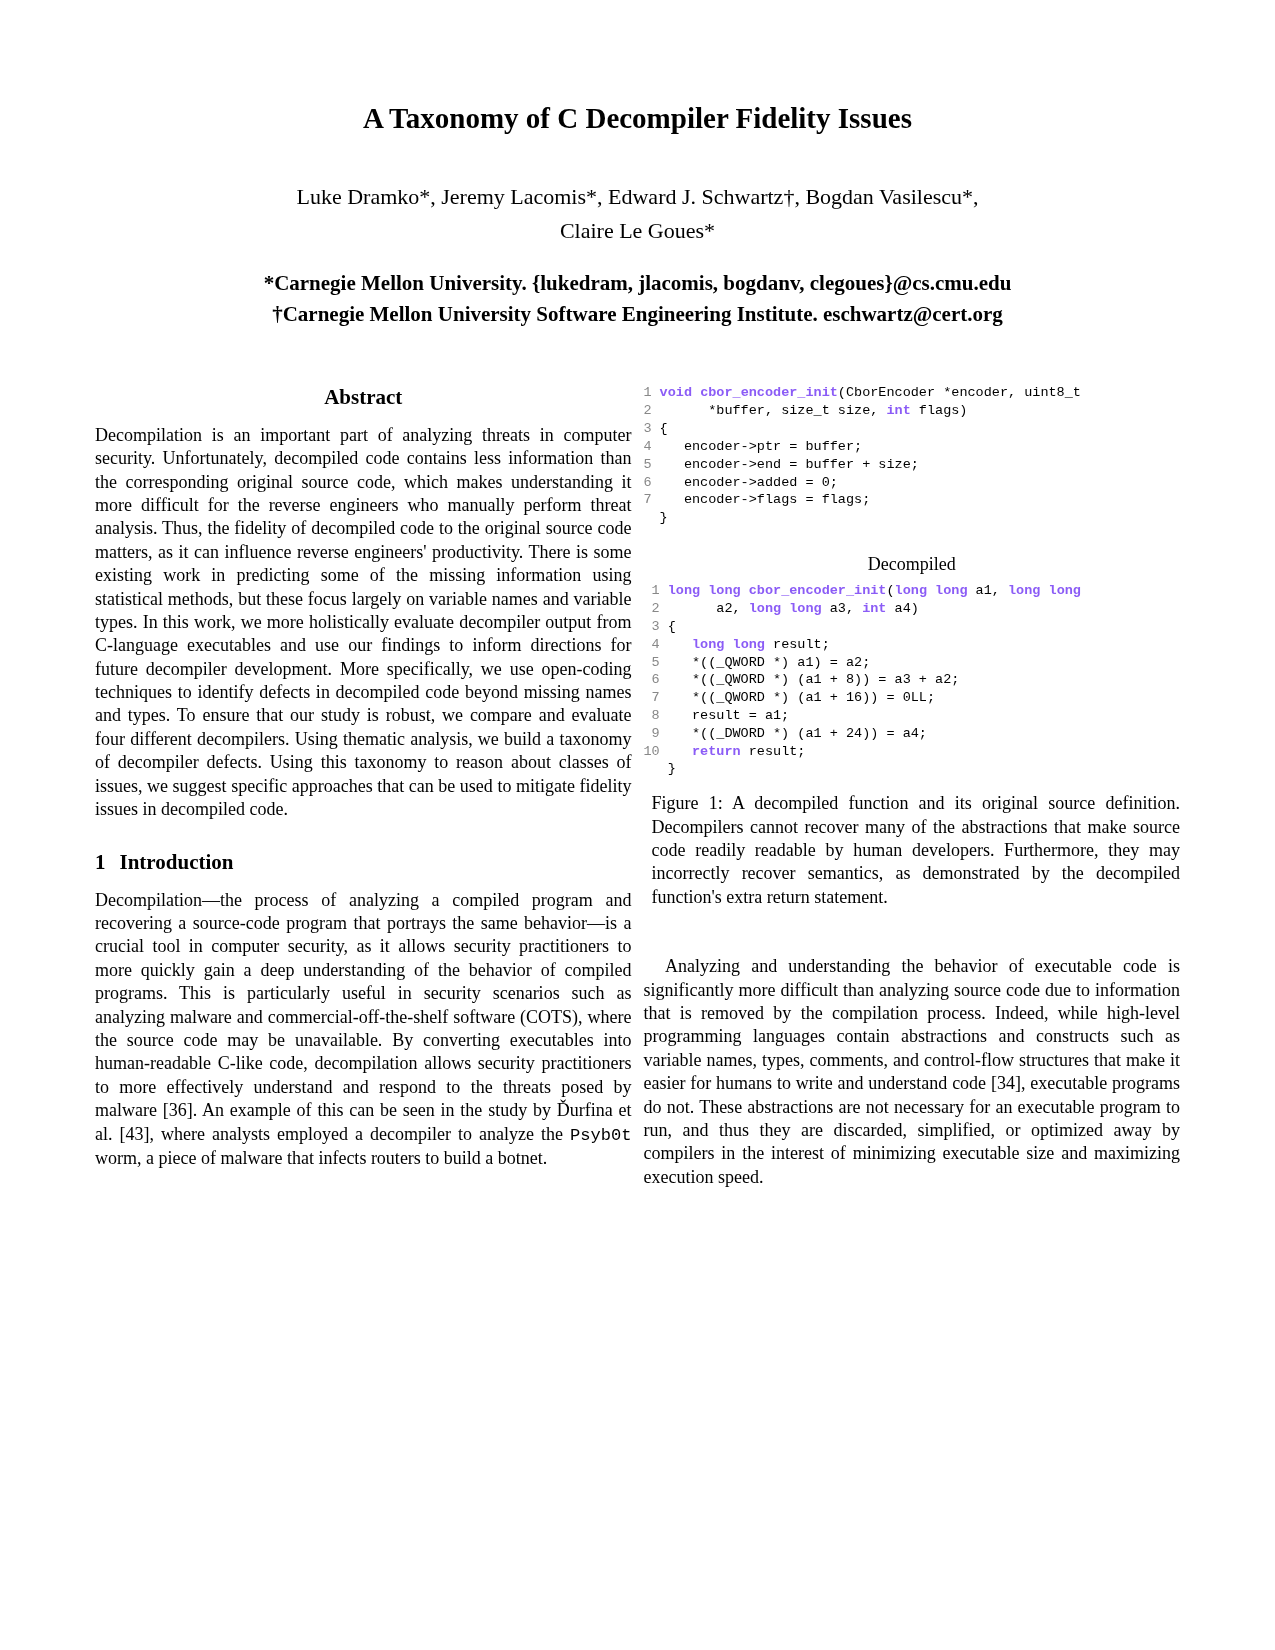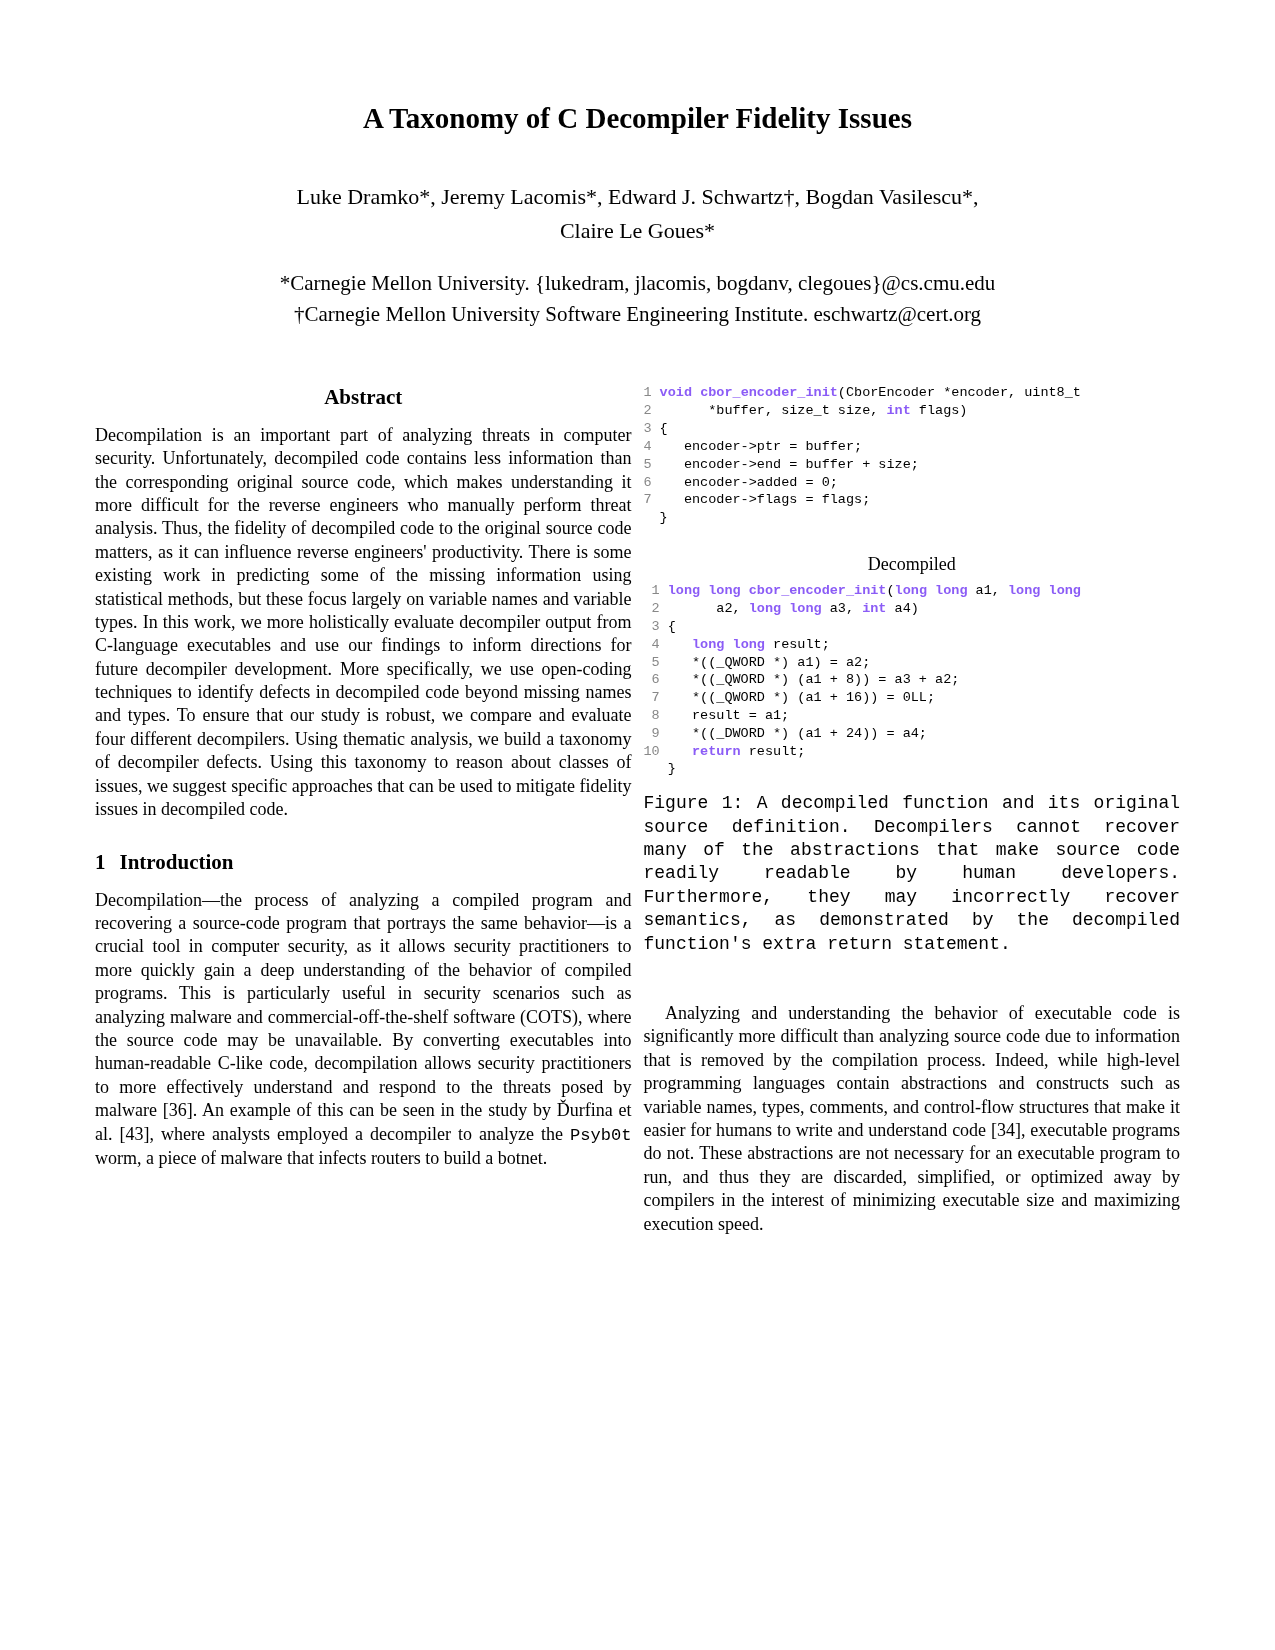--- a/index.html
+++ b/index.html
@@ -23,20 +23,21 @@
     }
     .authors {
       text-align: center;
       font-size: 22px;
       margin: 0 0 6px 0;
     }
     .affils {
       text-align: center;
       font-size: 21px;
       margin: 0 0 4px 0;
+      font-weight: bold;
     }
     .cols {
       display: flex;
       column-gap: 12px;
       margin-top: 56px;
     }
     .col {
       flex: 1;
       min-width: 0;
     }
@@ -77,23 +78,22 @@
       color: #888;
       text-align: right;
       padding-right: 8px;
       user-select: none;
       white-space: pre;
     }
     .codecol {
       white-space: pre;
     }
     .fig-caption {
-      margin: 14px 0 0 0;
+      margin: 14px 0 0 8px;
       text-align: justify;
-      font-family: Liberation Mono, monospace;
     }
     .mono { font-family: "Courier New", Courier, monospace; font-size: 0.95em; }
     .spacer-sm { height: 22px; }
     .spacer-md { height: 46px; }
     .kw { color: #8b5cf6; font-weight: bold; }
   </style>
 </head>
 <body>
 
 <h1 class="title">A Taxonomy of C Decompiler Fidelity Issues</h1>

